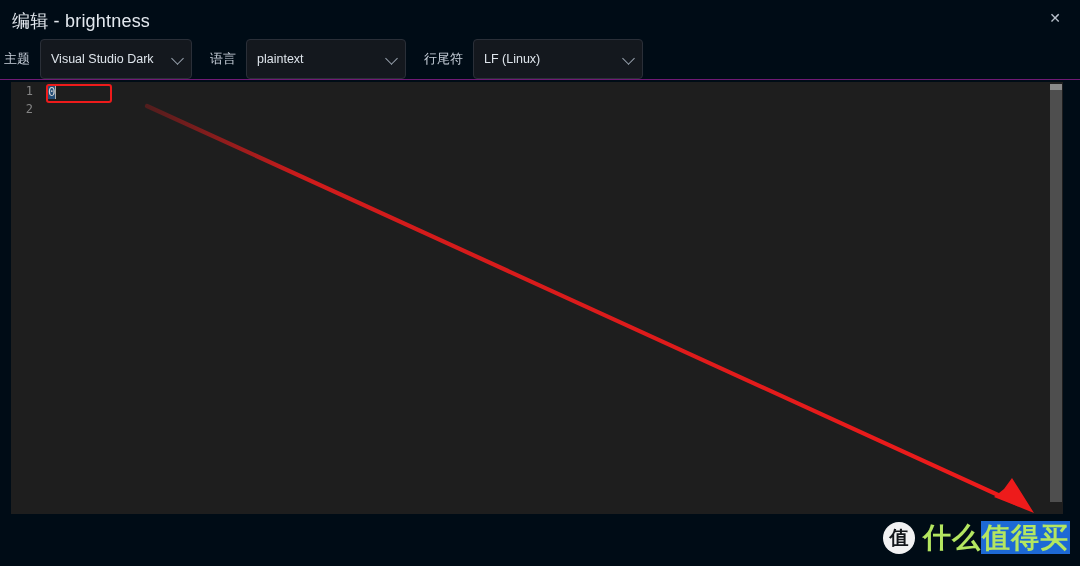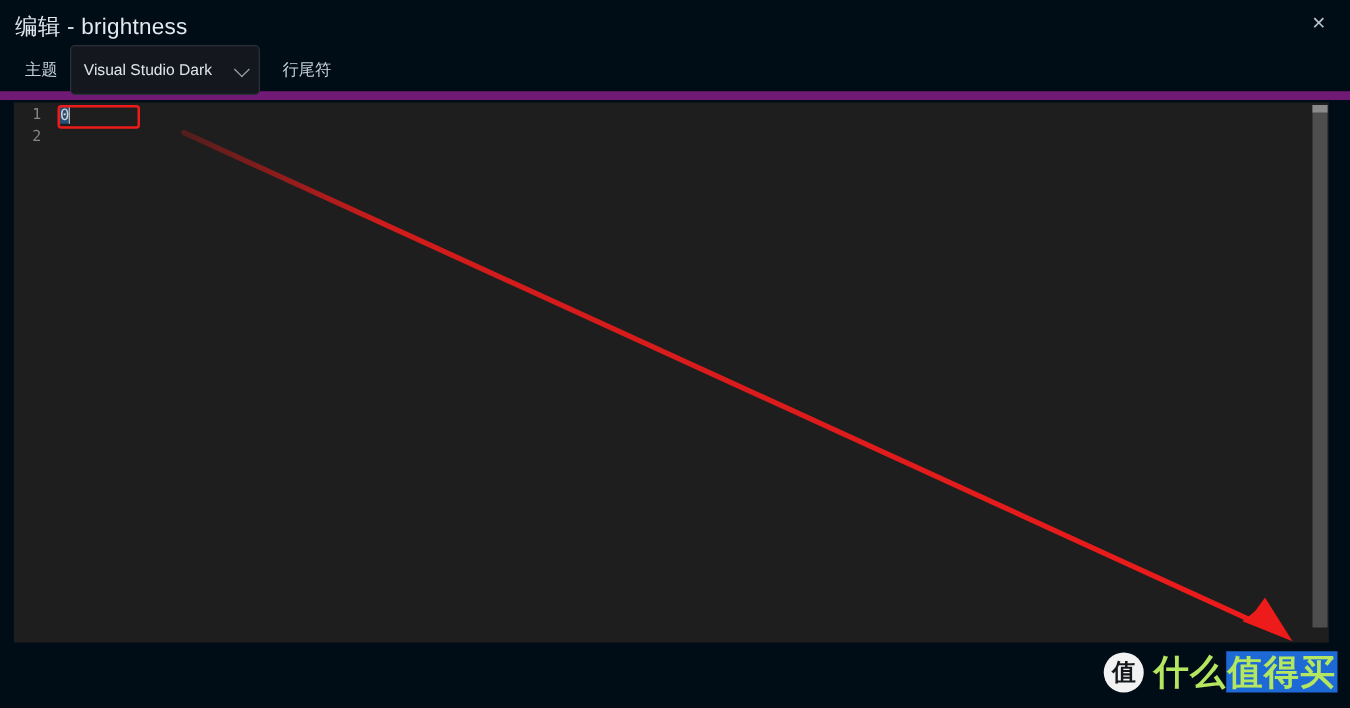--- a/index.html
+++ b/index.html
@@ -58,23 +58,23 @@
 
   
   .toolbar {
     position: absolute;
     left: 0; top: 38px;
     width: 1080px;
     height: 42px;
     background: #000c16;
     display: flex;
     align-items: center;
-    padding-left: 20px;
+    padding-left: 4px;
     box-sizing: border-box;
-    border-bottom: 7px solid #701a75;
+    border-bottom: 1px solid #701a75;
   }
   .field {
     display: flex;
     align-items: center;
     margin-right: 18px;
   }
   .field-label {
     font-size: 13px;
     color: #c9d2dc;
     margin-right: 10px;
@@ -262,23 +262,34 @@
   <div class="toolbar">
 
     <div class="field">
       <span class="field-label">主题</span>
       <div class="select sel-theme">
         <span>Visual Studio Dark</span>
         <span class="caret"></span>
       </div>
     </div>
 
+    <div class="field">
+      <span class="field-label">语言</span>
+      <div class="select sel-lang">
+        <span>plaintext</span>
+        <span class="caret"></span>
+      </div>
+    </div>
 
     <div class="field">
       <span class="field-label">行尾符</span>
+      <div class="select sel-eol">
+        <span>LF (Linux)</span>
+        <span class="caret"></span>
+      </div>
     </div>
 
 
   </div>
 
   <div class="editor-wrap">
     <div class="editor-lines">
 
       <div class="line">
         <span class="ln">1</span>

